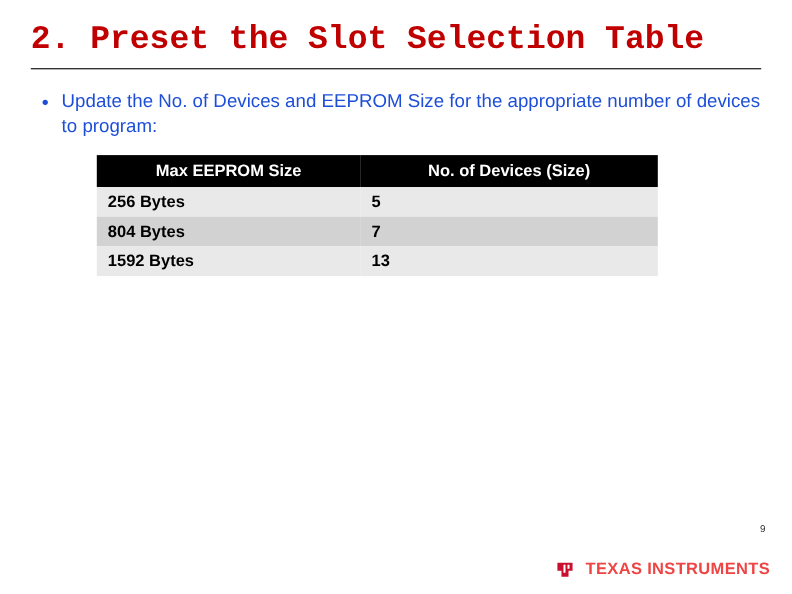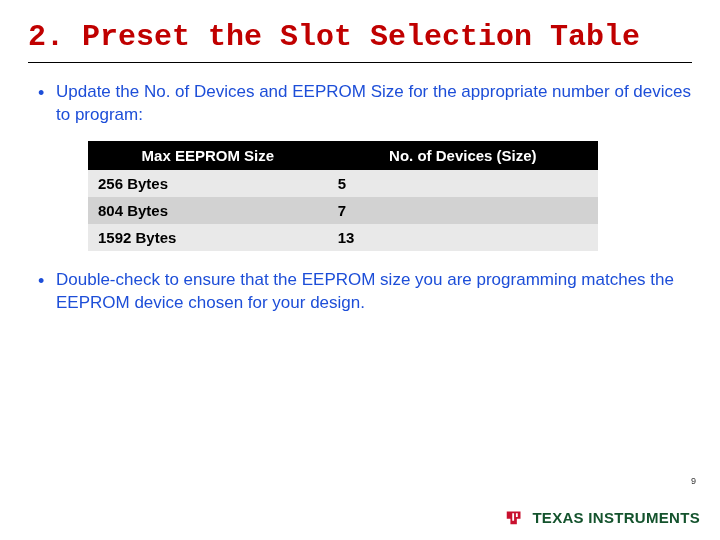--- a/index.html
+++ b/index.html
@@ -87,21 +87,21 @@
       color: #333;
     }
     .ti-logo {
       display: flex;
       align-items: center;
       gap: 6px;
     }
     .ti-brand {
       font-size: 15px;
       font-weight: bold;
-      color: #14532d;
+      color: #ef4444;
       letter-spacing: 0.3px;
       font-family: Arial, sans-serif;
     }
     .ti-chip {
       width: 22px;
       height: 22px;
     }
   </style>
 </head>
 <body>
@@ -133,21 +133,20 @@
         </tr>
         <tr>
           <td>1592 Bytes</td>
           <td>13</td>
         </tr>
       </tbody>
     </table>
   </div>
 
   <ul class="bullets">
-    <li>Double-check to ensure that the EEPROM size you are programming matches the EEPROM device chosen for your design.</li>
   </ul>
 </div>
 
 <div class="page-num">9</div>
 
 <div class="footer">
   <div class="ti-logo">
     <svg class="ti-chip" viewBox="0 0 24 24">
       <path fill="#c8102e" d="M3 6 L3 14 L7 14 L7 20 L14 20 L14 14 L18 14 L18 6 Z M9 8 L11 8 L11 16 L9 16 Z M13 8 L15 8 L15 12 L13 12 Z"></path>
     </svg>

